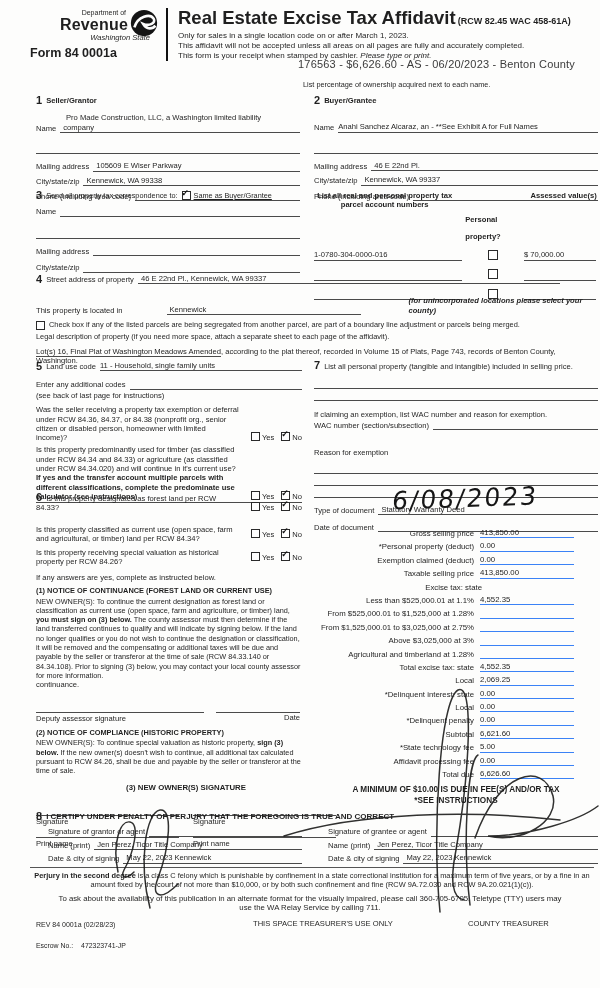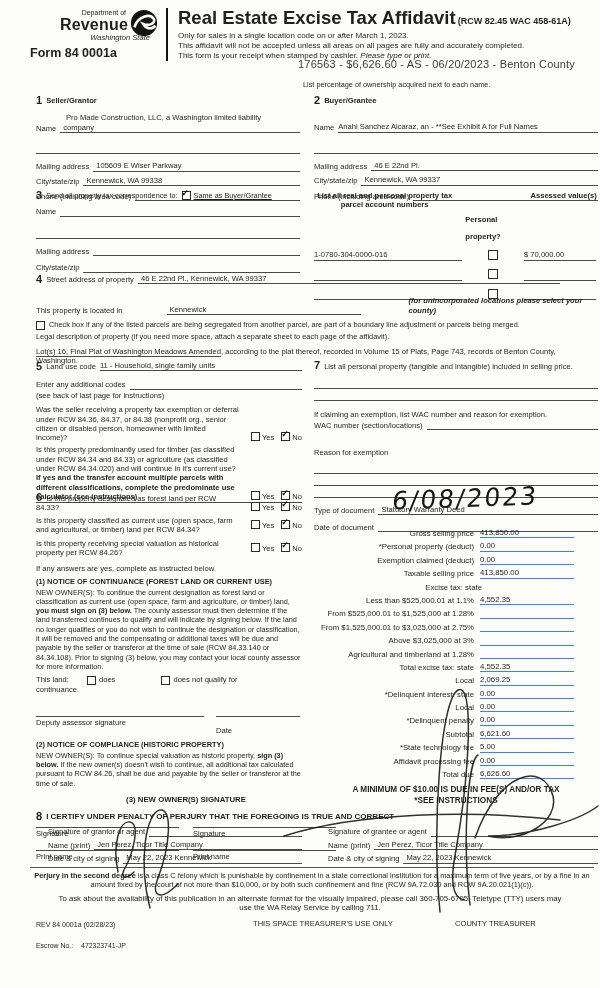--- a/index.html
+++ b/index.html
@@ -198,47 +198,40 @@
       <span class="qtext p"><span>Is this property predominantly used for timber (as classified under RCW 84.34 and 84.33) or agriculture (as classified under RCW 84.34.020) and will continue in it's current use? </span><span class="b">If yes and the transfer account multiple parcels with different classifications, complete the predominate use calculator (see instructions)</span></span>
       <span class="yn"><span class="cb"></span><span>Yes</span><span class="cb checked"></span><span>No</span></span>
     </div>
   </div>
 
   <div class="abs" style="top:489px;left:36px;width:266px;">
     <div class="qrow" style="margin-top:4px;">
       <span class="qtext p"><span class="secnum">6</span><span>Is this property designated as forest land per RCW 84.33?</span></span>
       <span class="yn"><span class="cb"></span><span>Yes</span><span class="cb checked"></span><span>No</span></span>
     </div>
-    <div class="qrow" style="margin-top:3px;">
+    <div class="qrow" style="margin-top:12px;">
       <span class="qtext p">Is this property classified as current use (open space, farm and agricultural, or timber) land per RCW 84.34?</span>
       <span class="yn" style="align-self:center;"><span class="cb"></span><span>Yes</span><span class="cb checked"></span><span>No</span></span>
     </div>
     <div class="qrow" style="margin-top:5px;">
       <span class="qtext p">Is this property receiving special valuation as historical property per RCW 84.26?</span>
       <span class="yn" style="align-self:center;"><span class="cb"></span><span>Yes</span><span class="cb checked"></span><span>No</span></span>
     </div>
     <div style="margin-top:6px;">If any answers are yes, complete as instructed below.</div>
     <div class="b" style="margin-top:4px;font-size:7.4px;">(1) NOTICE OF CONTINUANCE (FOREST LAND OR CURRENT USE)</div>
     <div class="p" style="margin-top:1px;font-size:7.3px;"><span>NEW OWNER(S): To continue the current designation as forest land or classification as current use (open space, farm and agriculture, or timber) land, </span><span class="b">you must sign on (3) below.</span><span> The county assessor must then determine if the land transferred continues to qualify and will indicate by signing below. If the land no longer qualifies or you do not wish to continue the designation or classification, it will be removed and the compensating or additional taxes will be due and payable by the seller or transferor at the time of sale (RCW 84.33.140 or 84.34.108). Prior to signing (3) below, you may contact your local county assessor for more information.</span></div>
-    <div class="frow" style="margin-top:4px;">
-      <span>This land:</span>
-      <span class="cb" style="margin:0 3px 0 18px;"></span>
-      <span>does</span>
-      <span class="cb" style="margin:0 3px 0 46px;"></span>
-      <span>does not qualify for</span>
-    </div>
     <div>continuance.</div>
     <div style="display:flex;gap:12px;margin-top:10px;">
       <div style="width:168px;">
         <div class="sigline"></div>
         <div style="margin-top:1px;">Deputy assessor signature</div>
       </div>
       <div style="width:84px;">
         <div class="sigline"></div>
-        <div style="margin-top:9px;">Date</div>
+        <div style="margin-top:0;text-align:right;">Date</div>
       </div>
     </div>
     <div class="b" style="margin-top:5px;font-size:7.4px;">(2) NOTICE OF COMPLIANCE (HISTORIC PROPERTY)</div>
     <div class="p" style="margin-top:1px;font-size:7.3px;"><span>NEW OWNER(S): To continue special valuation as historic property, </span><span class="b">sign (3) below.</span><span> If the new owner(s) doesn't wish to continue, all additional tax calculated pursuant to RCW 84.26, shall be due and payable by the seller or transferor at the time of sale.</span></div>
     <div class="b" style="margin-top:7px;text-align:center;width:300px;font-size:7.8px;">(3) NEW OWNER(S) SIGNATURE</div>
     <div style="display:flex;gap:14px;margin-top:11px;width:300px;">
       <div style="flex:1;">
         <div class="sigline"></div>
         <div style="margin-top:1px;">Signature</div>
       </div>
@@ -260,21 +253,21 @@
   </div>
 
   <div class="abs" style="top:361px;left:314px;width:284px;">
     <div class="qrow" style="margin-top:0;">
       <span class="qtext p"><span class="secnum">7</span><span>List all personal property (tangible and intangible) included in selling price.</span></span>
     </div>
     <div class="blank-ul" style="margin-top:6px;"></div>
     <div class="blank-ul"></div>
     <div style="margin-top:9px;">If claiming an exemption, list WAC number and reason for exemption.</div>
     <div class="frow" style="margin-top:1px;">
-      <span class="lbl">WAC number (section/locations)</span>
+      <span class="lbl">WAC number (section/subsection)</span>
       <span class="fill ul"></span>
     </div>
     <div style="margin-top:18px;">Reason for exemption</div>
     <div class="blank-ul" style="margin-top:4px;"></div>
     <div class="blank-ul"></div>
     <div class="blank-ul"></div>
     <div class="frow" style="margin-top:7px;">
       <span class="lbl">Type of document</span>
       <span class="fill ul"><span class="val">Statutory Warranty Deed</span></span>
     </div>
@@ -403,21 +396,21 @@
     </div>
   </div>
 
   <div class="abs" style="top:867px;left:30px;width:564px;border-top:1px solid #555;"></div>
   <div class="abs p" style="top:871px;left:30px;width:564px;text-align:center;font-size:7.4px;">
     <span class="b">Perjury in the second degree</span><span> is a class C felony which is punishable by confinement in a state correctional institution for a maximum term of five years, or by a fine in an amount fixed by the court of not more than $10,000, or by both such confinement and fine (RCW 9A.72.030 and RCW 9A.20.021(1)(c)).</span>
   </div>
   <div class="abs p" style="top:894px;left:55px;width:510px;text-align:center;font-size:7.8px;">To ask about the availability of this publication in an alternate format for the visually impaired, please call 360-705-6705. Teletype (TTY) users may use the WA Relay Service by calling 711.</div>
   <div class="abs" style="top:920px;left:36px;font-size:7px;">REV 84 0001a (02/28/23)</div>
   <div class="abs" style="top:919px;left:253px;font-size:7.6px;">THIS SPACE TREASURER'S USE ONLY</div>
-  <div class="abs" style="top:919px;left:455px;font-size:7.6px;">COUNTY TREASURER</div>
+  <div class="abs" style="top:919px;left:468px;font-size:7.6px;">COUNTY TREASURER</div>
   <div class="abs" style="top:941px;left:36px;font-size:6.9px;">
     <span>Escrow No.:</span>
     <span style="padding-left:6px;">472323741-JP</span>
   </div>
 
   <svg class="scrawl" width="600" height="988" viewBox="0 0 600 988">
     <g stroke="#1b1b1b" stroke-width="1.5" fill="none" opacity="0.9" stroke-linecap="round">
       <path d="M150,908 C138,862 146,812 160,810 C173,808 170,846 158,878 C151,896 160,902 178,884"></path>
       <path d="M118,872 C112,844 120,820 130,822 C140,824 134,852 124,870 C120,878 126,880 134,872"></path>
       <path d="M440,912 C432,830 440,700 458,690 C474,682 470,770 456,850 C450,880 452,898 464,900"></path>

